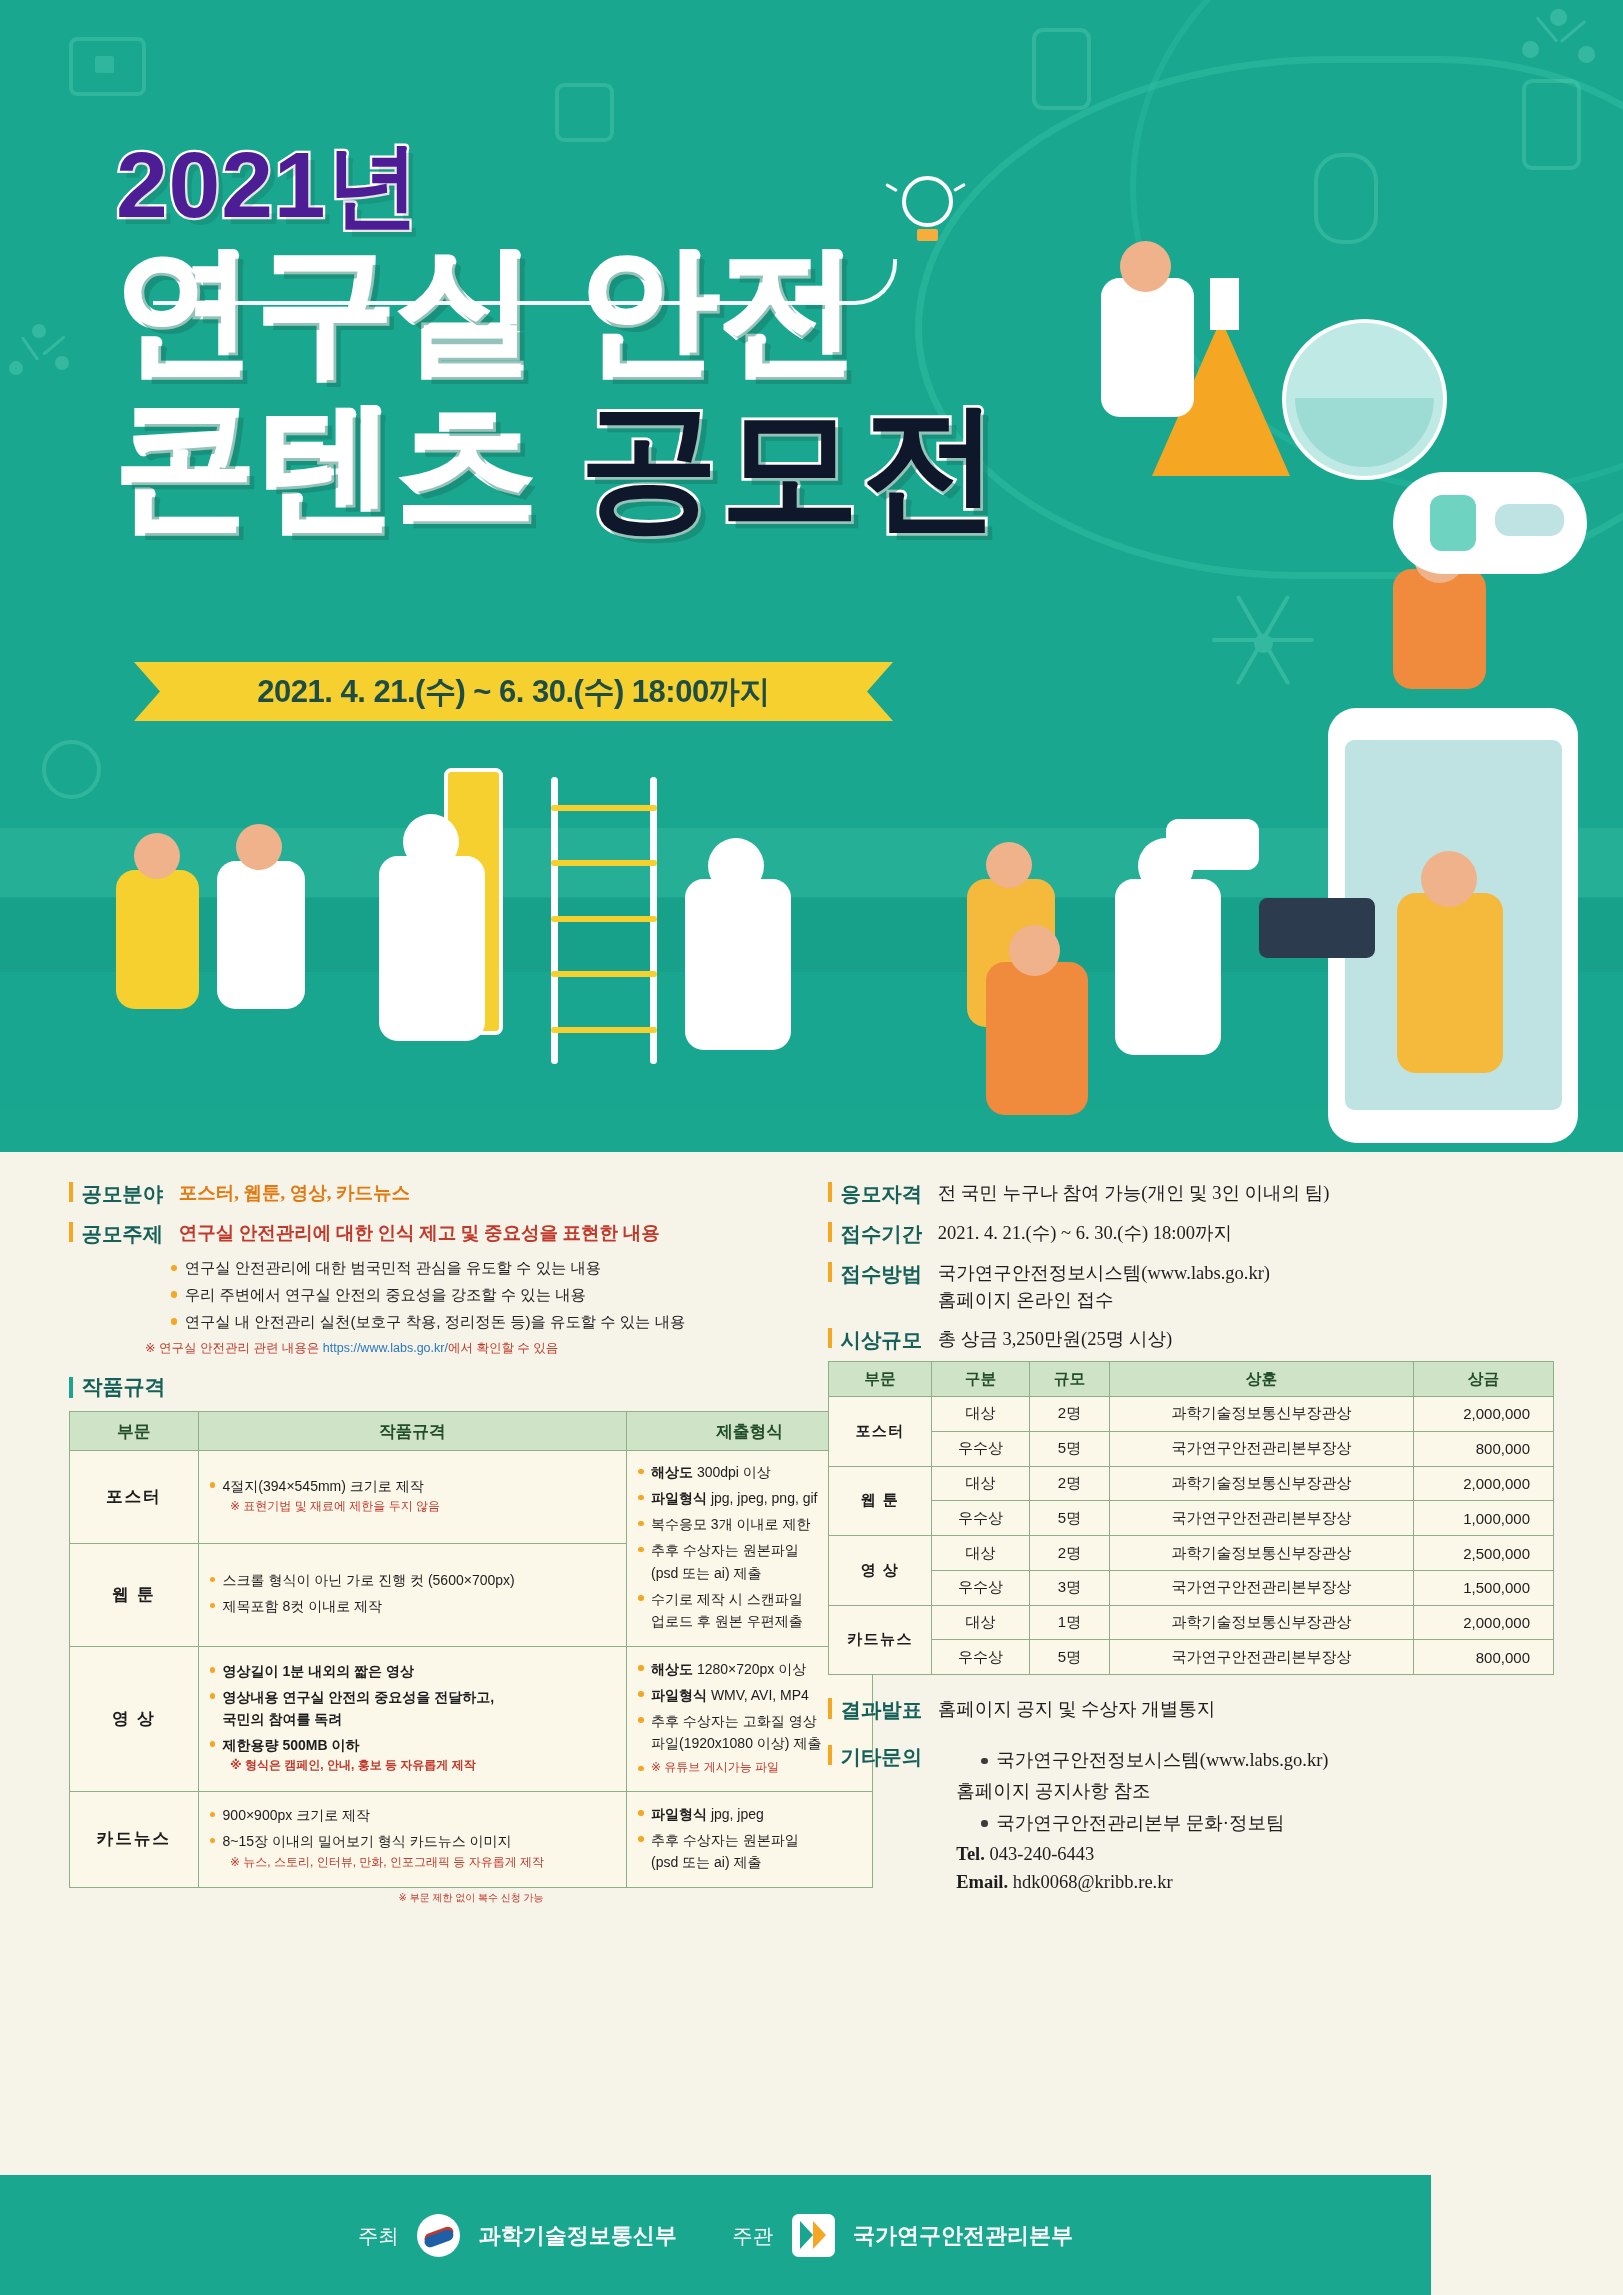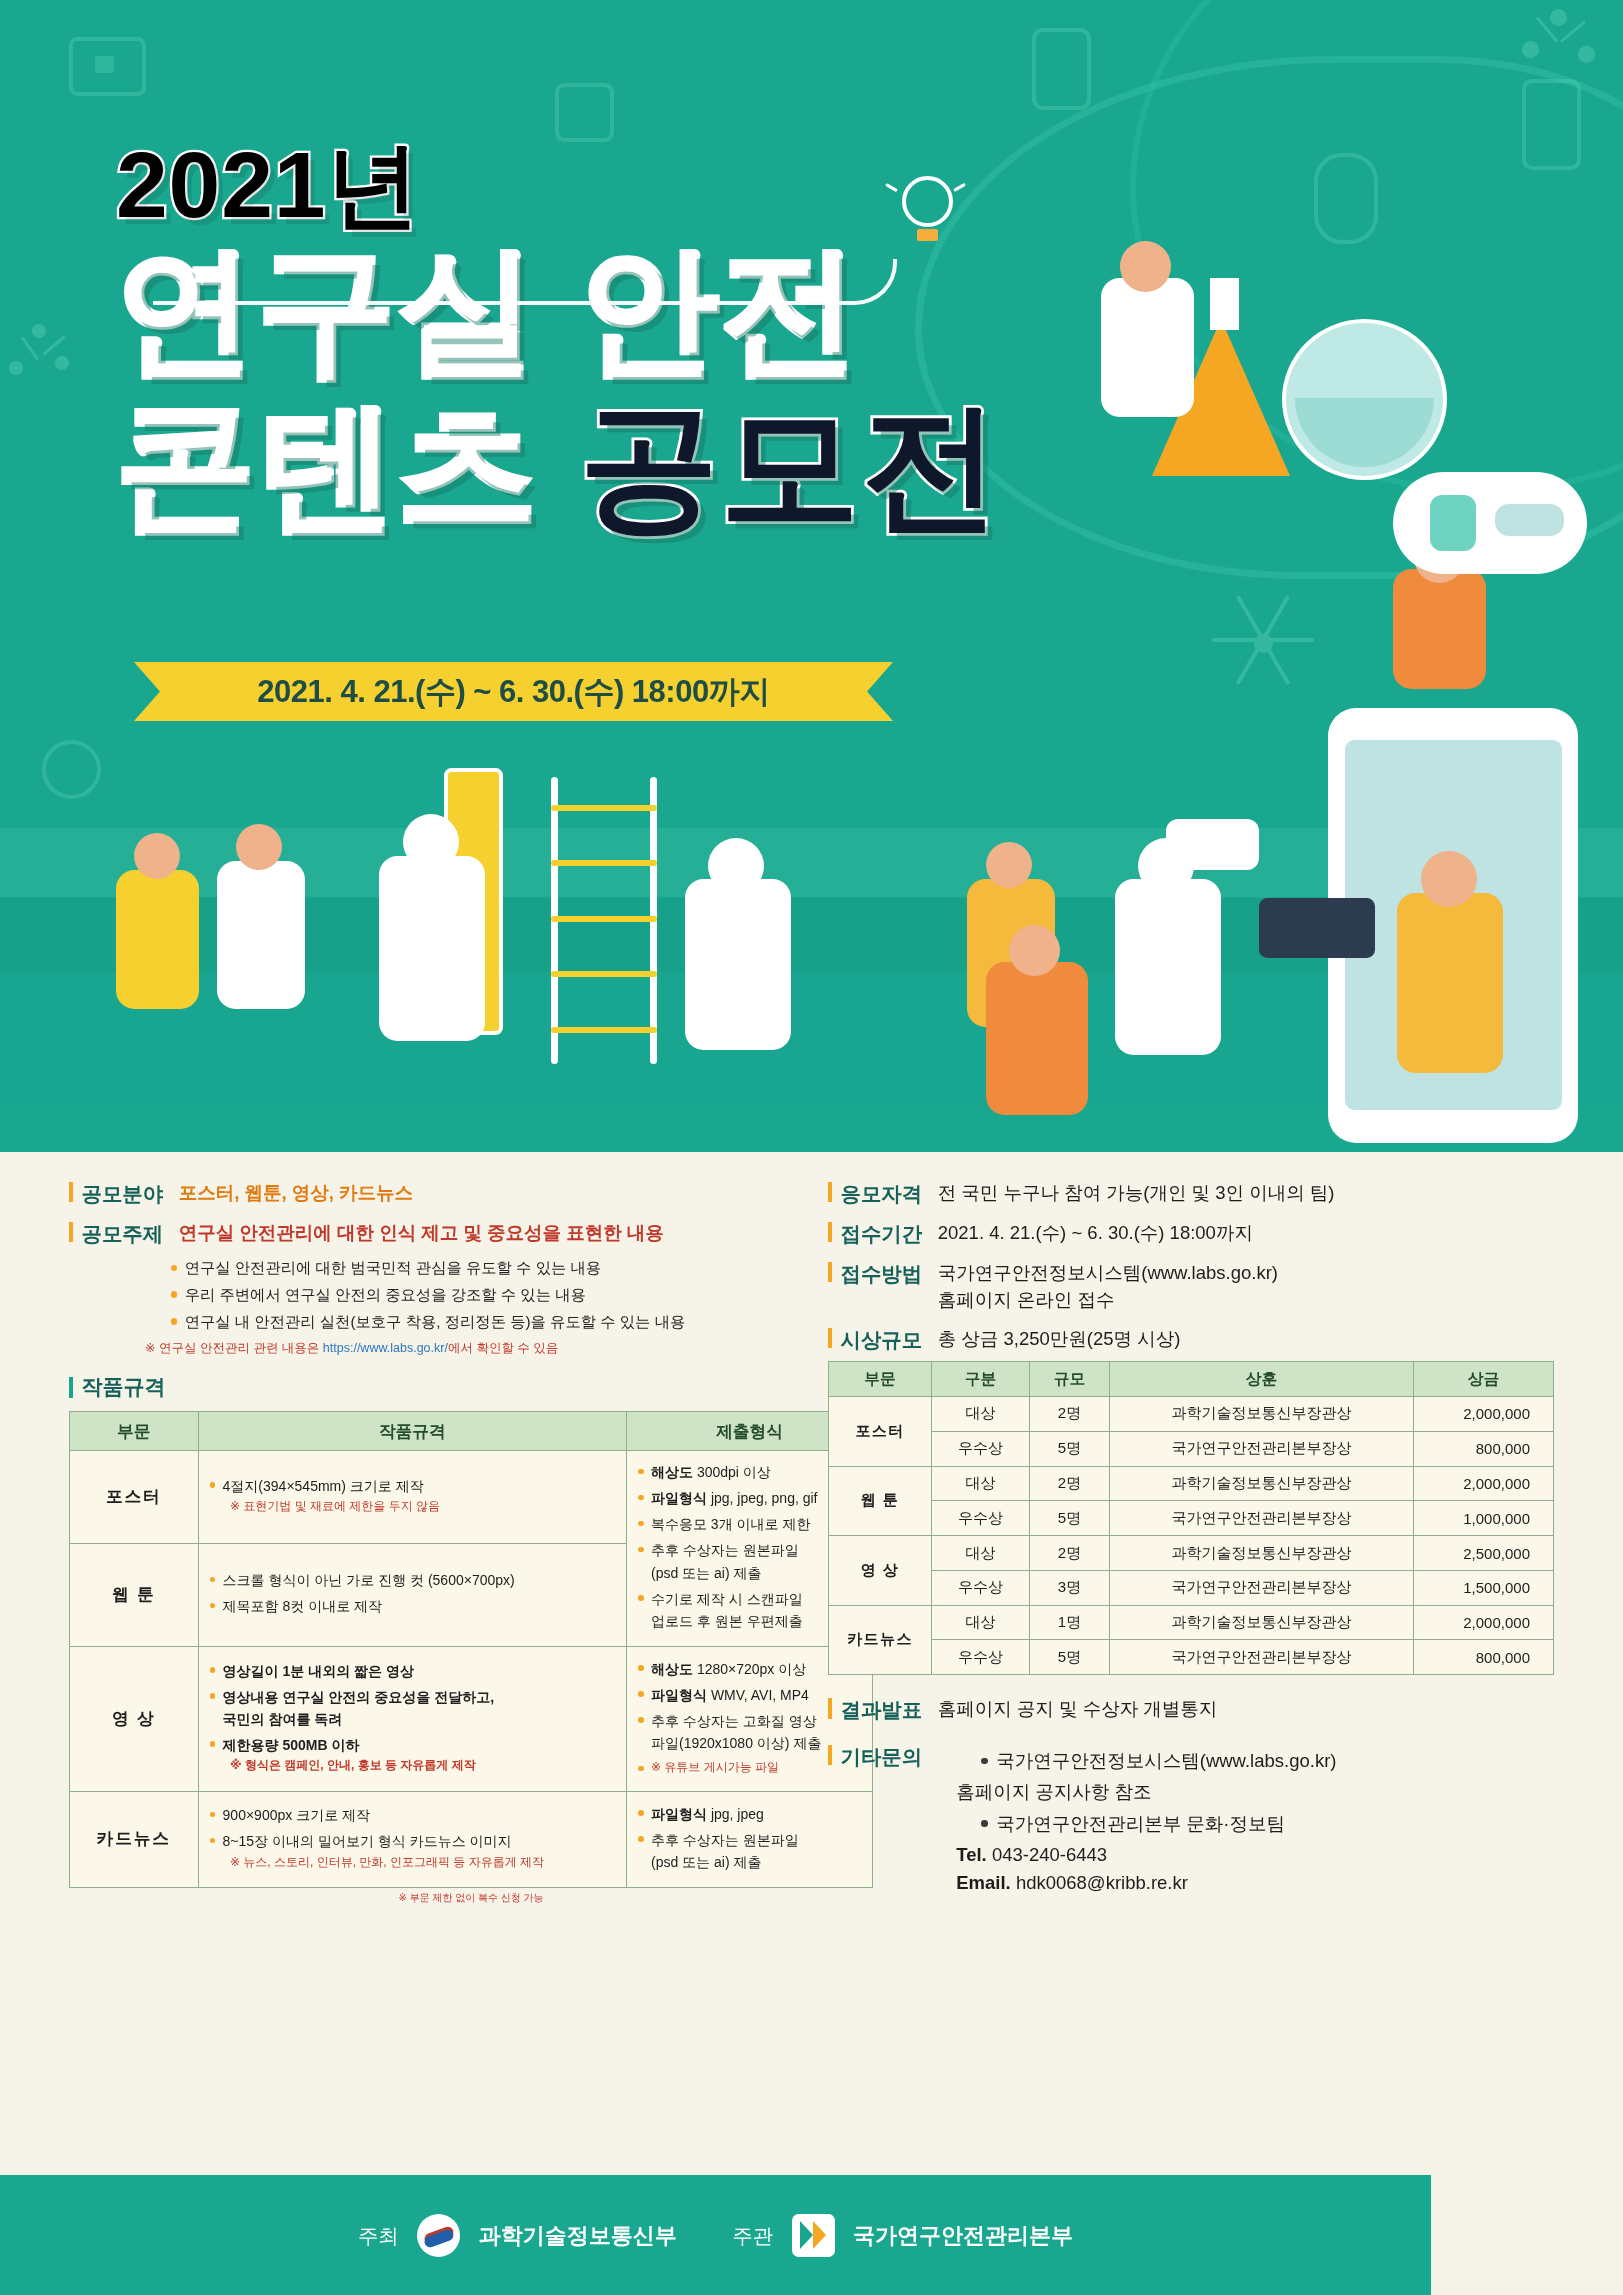--- a/index.html
+++ b/index.html
@@ -38,21 +38,21 @@
   
   .deco{position:absolute;opacity:.35;border:4.2px solid #5fd3bb;border-radius:8.3px;}
   .deco.line{border:none;background:#5fd3bb;border-radius:4.6px;opacity:.35;}
   .molecule{position:absolute;opacity:.4;}
   .molecule div{position:absolute;background:#5fd3bb;border-radius:50%;}
   .molecule i{position:absolute;background:#5fd3bb;display:block;height:2.8px;border-radius:1.9px;}
 
   
   .title-wrap{position:absolute;left:116px;top:139px;}
   .t-year{
-    font-size:93px;font-weight:bold;color:#000000;letter-spacing:0.9px;line-height:1;
+    font-size:93px;font-weight:bold;color:#4c1d95;letter-spacing:0.9px;line-height:1;
     -webkit-text-stroke:4.6px #ffffff;paint-order:stroke fill;
     text-shadow:6.5px 6.5px 0 rgba(0,0,0,.10);
   }
   .t-line1,.t-line2{
     font-size:139px;font-weight:bold;line-height:1.12;letter-spacing:1.9px;
     -webkit-text-stroke:5.6px #ffffff;paint-order:stroke fill;
   }
   .t-line1{color:#ffffff;text-shadow:7.4px 7.4px 0 rgba(20,120,100,.45);}
   .t-line2 .w{color:#ffffff;}
   .t-line2 .y{color:#0f172a;}
@@ -104,21 +104,21 @@
   .content{
     position:absolute;left:0;top:1152px;width:1623px;height:1023px;background:#f6f3e8;
   }
   .col-left{position:absolute;left:69px;top:28px;width:804px;}
   .col-right{position:absolute;left:828px;top:28px;width:726px;}
 
   .field{display:flex;align-items:flex-start;margin-bottom:12px;}
   .bar{width:4.2px;height:20.4px;background:#f5a623;margin-right:8.3px;margin-top:1.9px;flex:none;}
   .bar.green{background:#19a58f;}
   .lbl{font-size:20.4px;font-weight:bold;color:#15615a;white-space:nowrap;margin-right:15.7px;}
-  .val{font-size:18.5px;color:#1d1d1d;line-height:1.45;}
+  .val{font-size:18.5px;color:#1d1d1d;line-height:1.45;font-family:Liberation Serif, serif;}
   .val.bold{font-weight:bold;color:#c0392b;}
   .val.orange{font-weight:bold;color:#e07b12;}
 
   .bullets{margin:7.4px 0 0 59px;}
   .bullets li{font-size:15.3px;color:#222;line-height:1.75;list-style:none;position:relative;padding-left:16.7px;}
   .bullets li:before{content:"";position:absolute;left:2.8px;top:9.3px;width:6.5px;height:6.5px;background:#f5a623;border-radius:50%;}
   .note{font-size:12.5px;color:#c0392b;margin:4.6px 0 0 76px;}
   .note a{color:#2a78c0;text-decoration:none;}
 
   .sec-title{display:flex;align-items:center;margin:15.7px 0 10.2px 0;}

